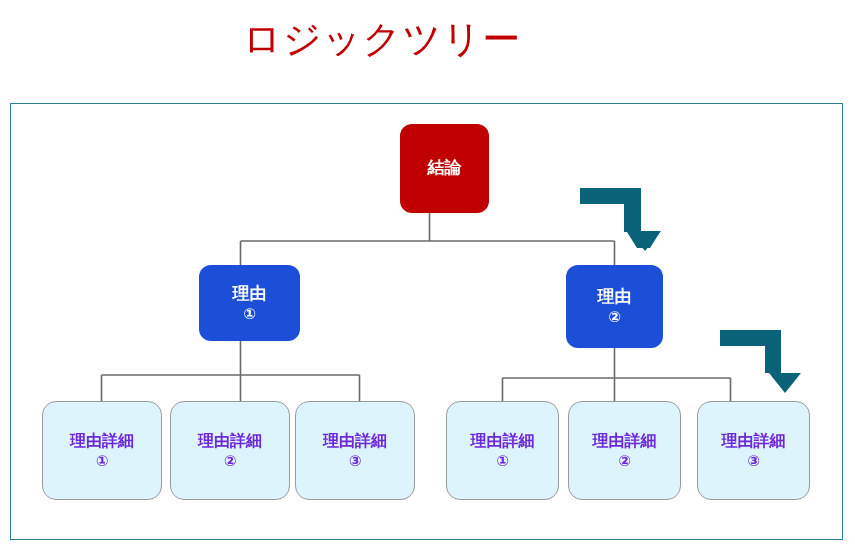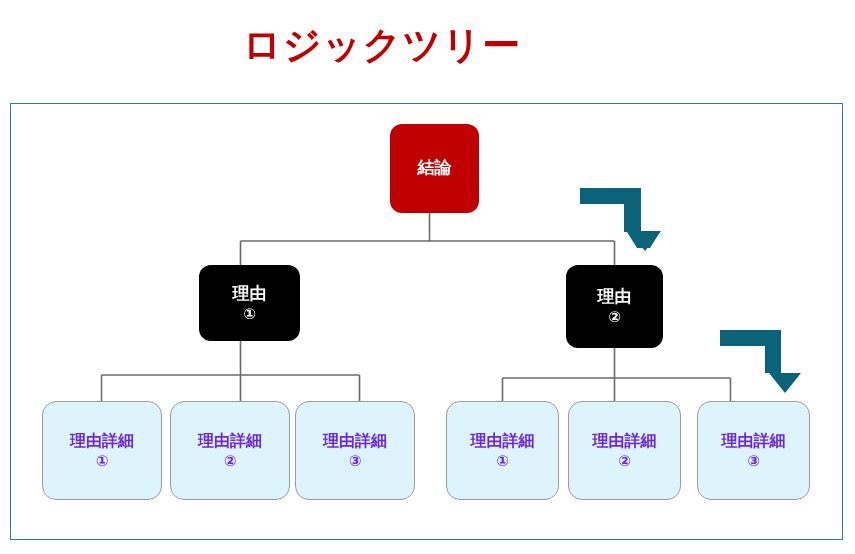--- a/index.html
+++ b/index.html
@@ -15,25 +15,25 @@
     width: 855px;
     height: 554px;
     background: #ffffff;
     overflow: hidden;
   }
 
   
   #title {
     position: absolute;
     left: 0;
-    top: 18px;
+    top: 12px;
     width: 764px;
     text-align: center;
     font-size: 38px;
-    font-weight: 700;
+    font-weight: 400;
     color: #C00000;
     letter-spacing: 1px;
     line-height: 54px;
     white-space: nowrap;
   }
 
   
   #frame {
     position: absolute;
     left: 10px;
@@ -70,21 +70,21 @@
 
   .node-root {
     background: #C00000;
     border-radius: 12px;
     color: #ffffff;
     font-weight: 700;
     font-size: 17px;
   }
 
   .node-reason {
-    background: #000000;
+    background: #1d4ed8;
     border-radius: 12px;
     color: #ffffff;
     font-weight: 700;
     font-size: 17px;
   }
 
   .node-detail {
     background: #DEF4FD;
     border: 1px solid #9A9A9A;
     border-radius: 14px;
@@ -129,21 +129,21 @@
     <path d="M502.5 378 L502.5 402" stroke="#6A6A6A" stroke-width="1.6" fill="none"></path>
     <path d="M614.5 378 L614.5 402" stroke="#6A6A6A" stroke-width="1.6" fill="none"></path>
     <path d="M730.5 378 L730.5 402" stroke="#6A6A6A" stroke-width="1.6" fill="none"></path>
 
     <path d="M580 188 L640 188 L640 232 L660 232 L650 248 L637 248 L627 232 L624 232 L624 204 L580 204 Z" fill="#0A6379"></path>
     <path d="M580 188 L641 188 L641 231 L661 231 L645 251 L629 231 L625 231 L625 204 L580 204 Z" fill="#0A6379"></path>
 
     <path d="M720 330 L781 330 L781 373 L801 373 L785 393 L769 373 L765 373 L765 346 L720 346 Z" fill="#0A6379"></path>
   </svg>
 
-  <div class="node node-root" style="left:390px; top:124px; width:89px; height:89px;">
+  <div class="node node-root" style="left:400px; top:124px; width:89px; height:89px;">
     <span>結論</span>
   </div>
 
   <div class="node node-reason" style="left:199px; top:265px; width:101px; height:76px;">
     <span>理由</span>
     <span class="node-num">①</span>
   </div>
 
   <div class="node node-reason" style="left:566px; top:265px; width:97px; height:83px;">
     <span>理由</span>

